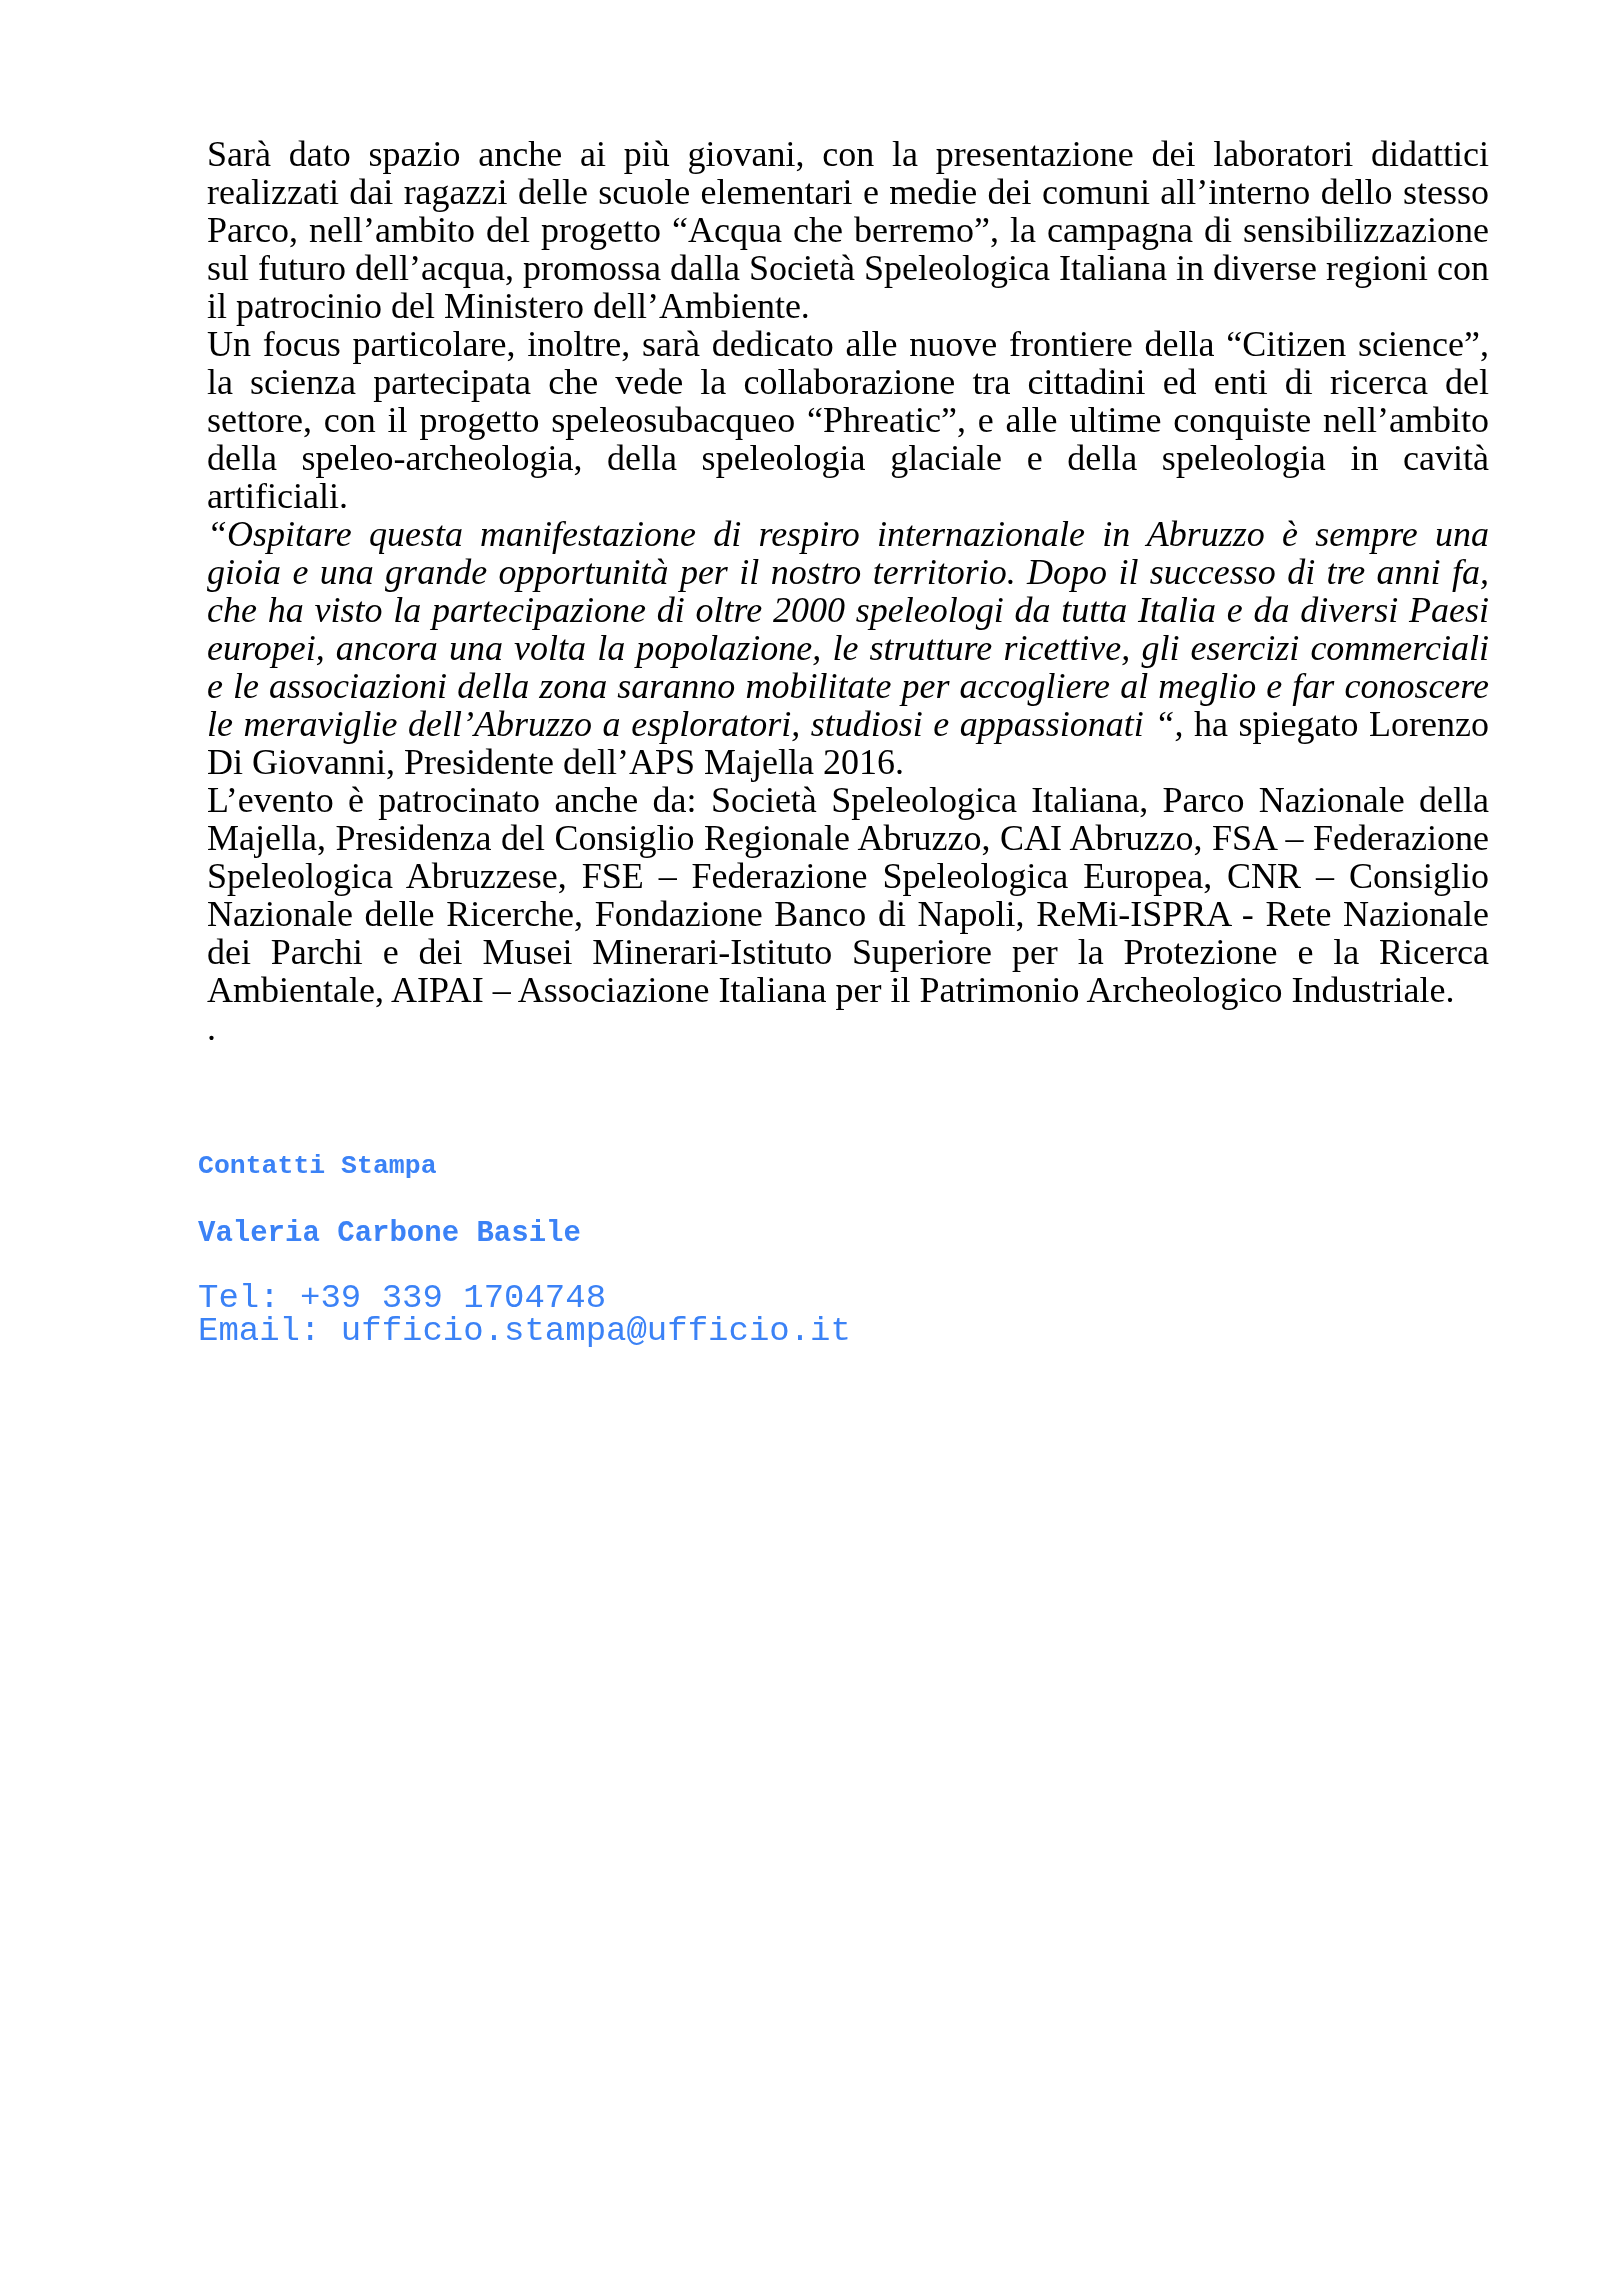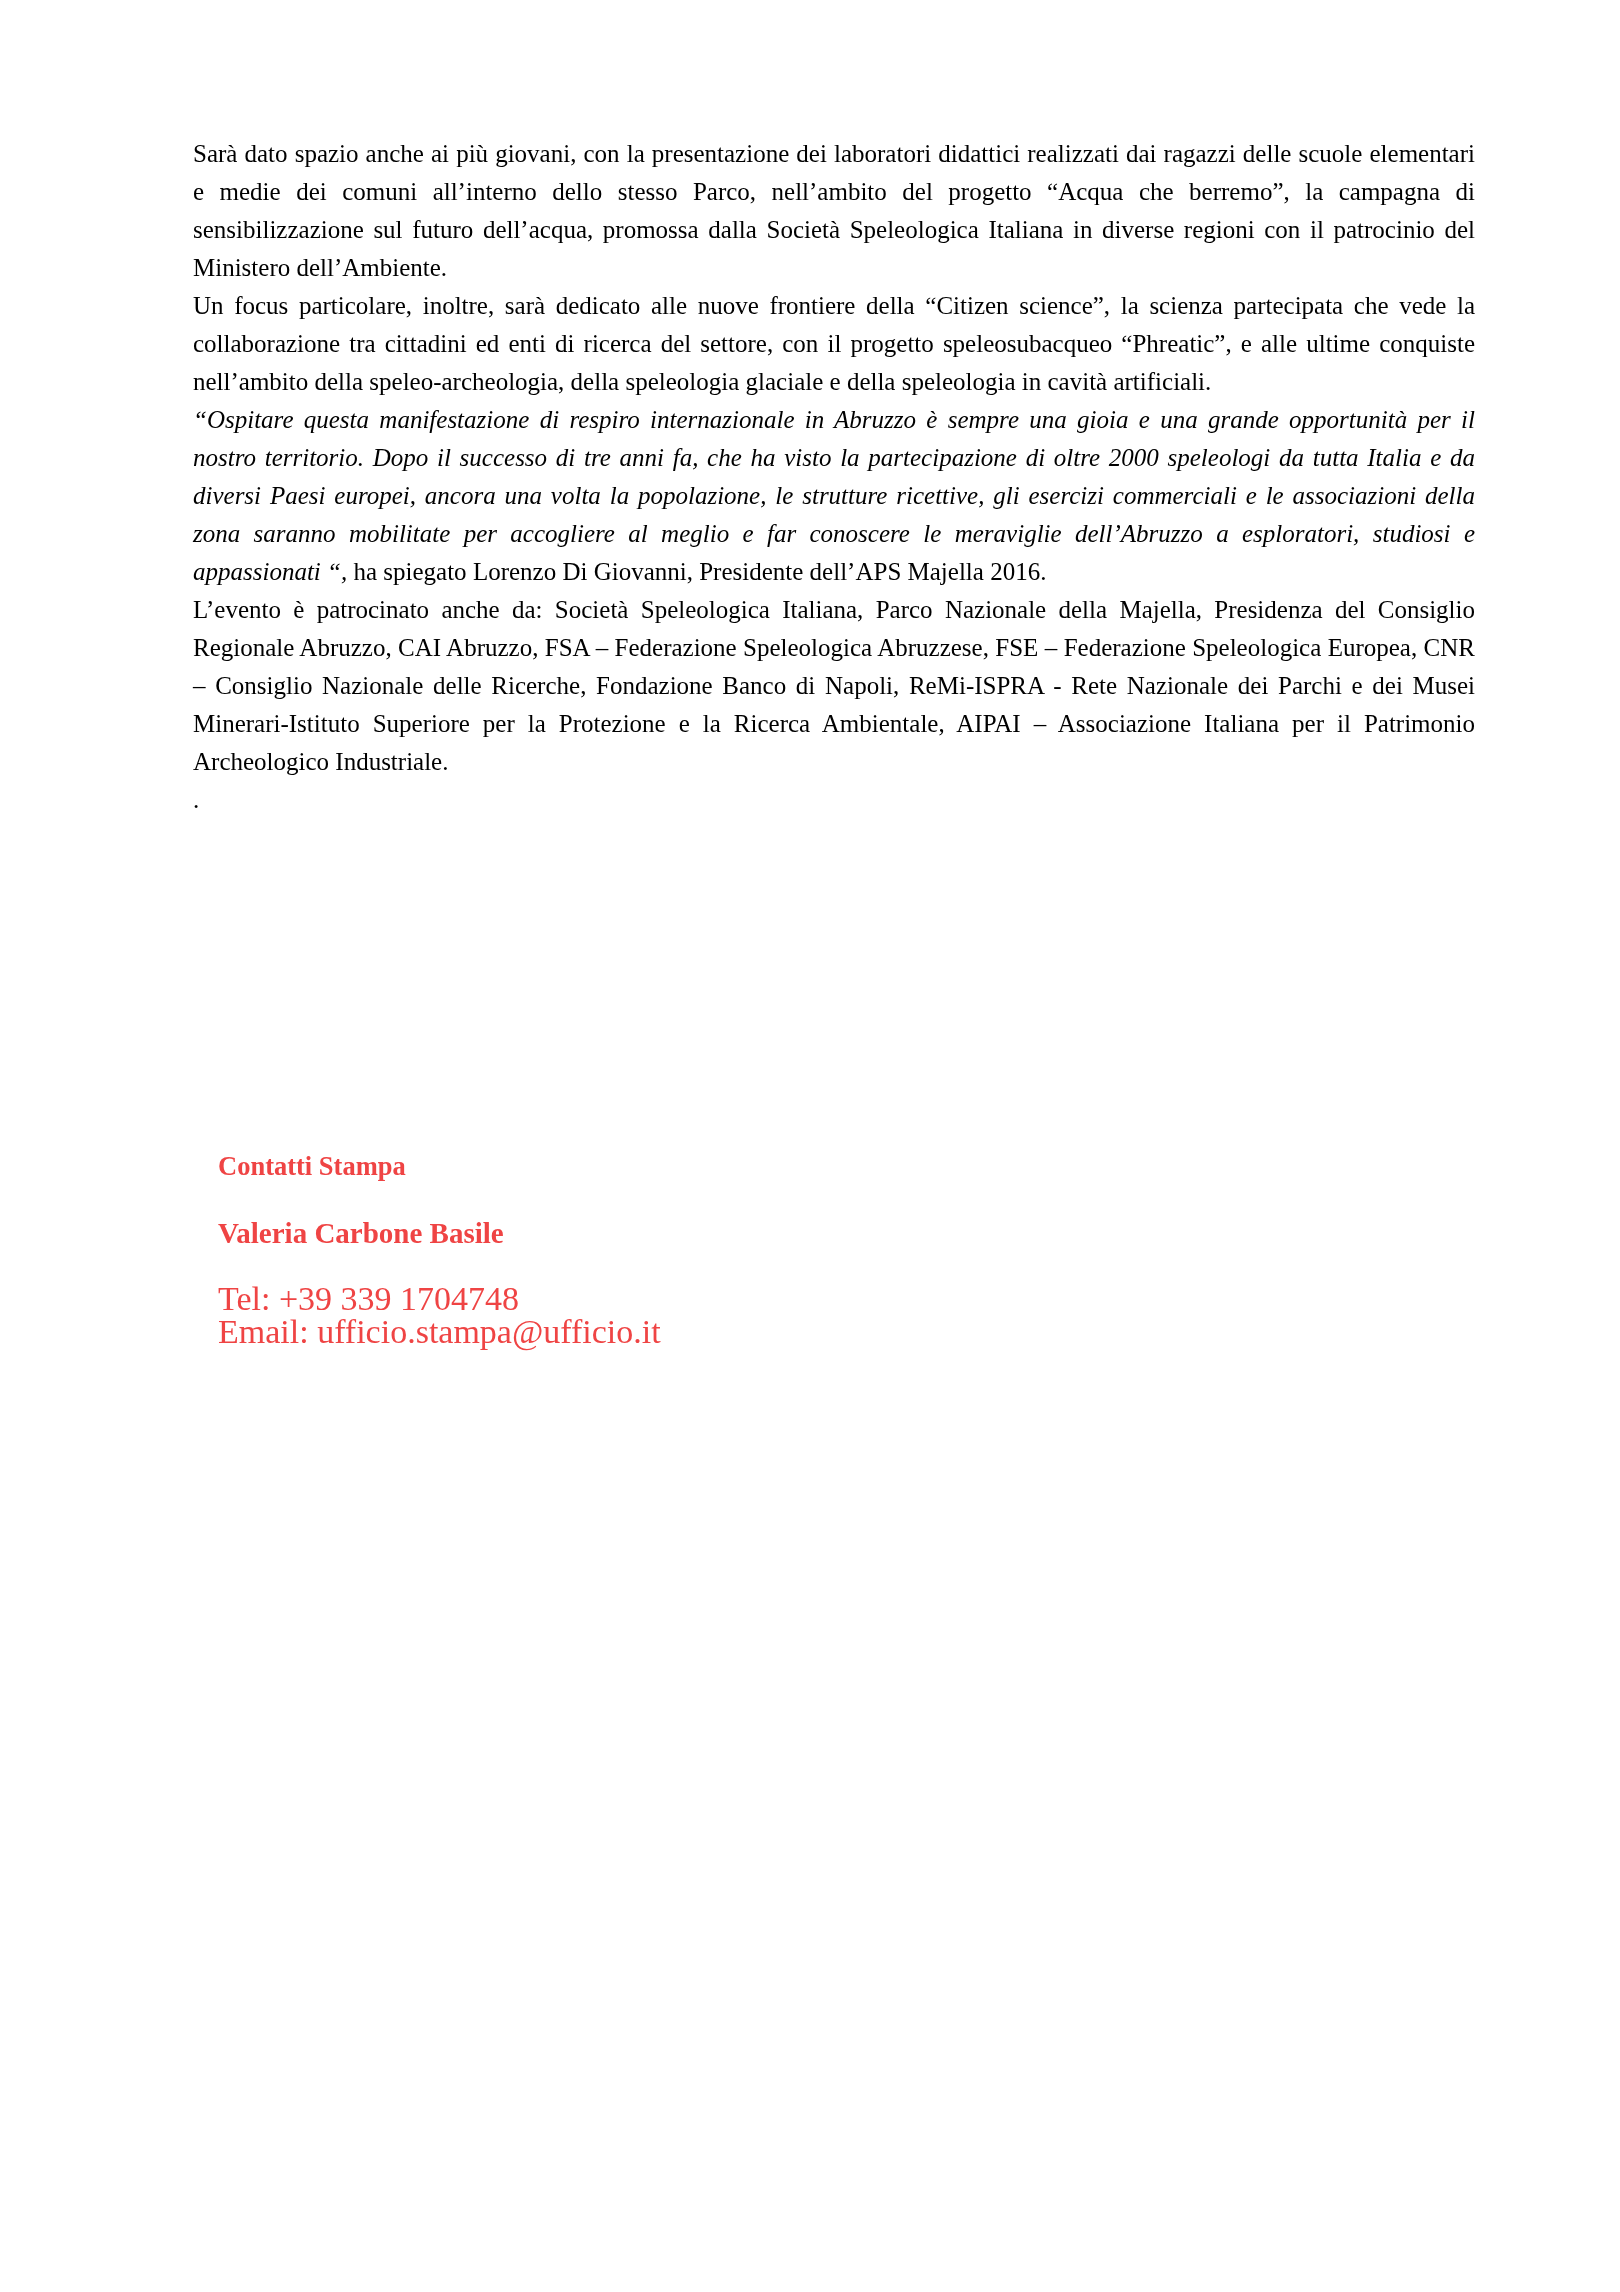--- a/index.html
+++ b/index.html
@@ -1,29 +1,29 @@
 <!DOCTYPE html>
 <html><head>
 <meta charset="utf-8">
 <style>
   html, body { margin: 0; padding: 0; background: #ffffff; }
   body { width: 1620px; height: 2293px; position: relative; overflow: hidden; }
   .page {
-    position: absolute; left: 193px; top: 135px; width: 1282px;
-    font-family: "Liberation Serif", serif; font-size: 25px; line-height: 38px; color: #000;
+    position: absolute; left: 207px; top: 135px; width: 1282px;
+    font-family: "Liberation Serif", serif; font-size: 36px; line-height: 38px; color: #000;
   }
   .p { margin: 0; text-align: justify; }
   .p.last-left { text-align: left; }
   .italic { font-style: italic; }
   .bold { font-weight: normal; }
   a.link { color: #0000ee; text-decoration: underline; }
   .dot-line { margin: 0; height: 38px; }
   .contacts {
     position: absolute; left: 198px; top: 1149px;
-    font-family: Liberation Serif, serif; color: #ef4444; margin-left: 20px;
+    font-family: Liberation Mono, monospace; color: #3b82f6;
   }
   .contacts .heading { font-weight: bold; font-size: 26.5px; margin: 0; line-height: 35px; }
   .contacts .name { font-weight: bold; font-size: 29px; margin: 32px 0 0 0; line-height: 35px; }
   .contacts .line { font-size: 34px; margin: 0; line-height: 33px; }
   .contacts .tel { margin-top: 31px; }
 </style>
 </head>
 <body>
 
 <div class="page">

